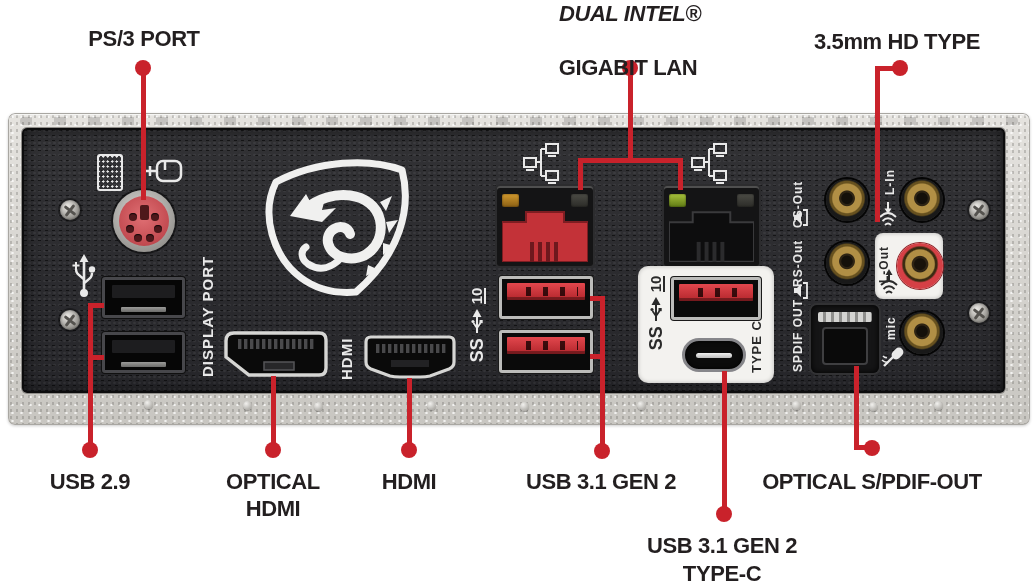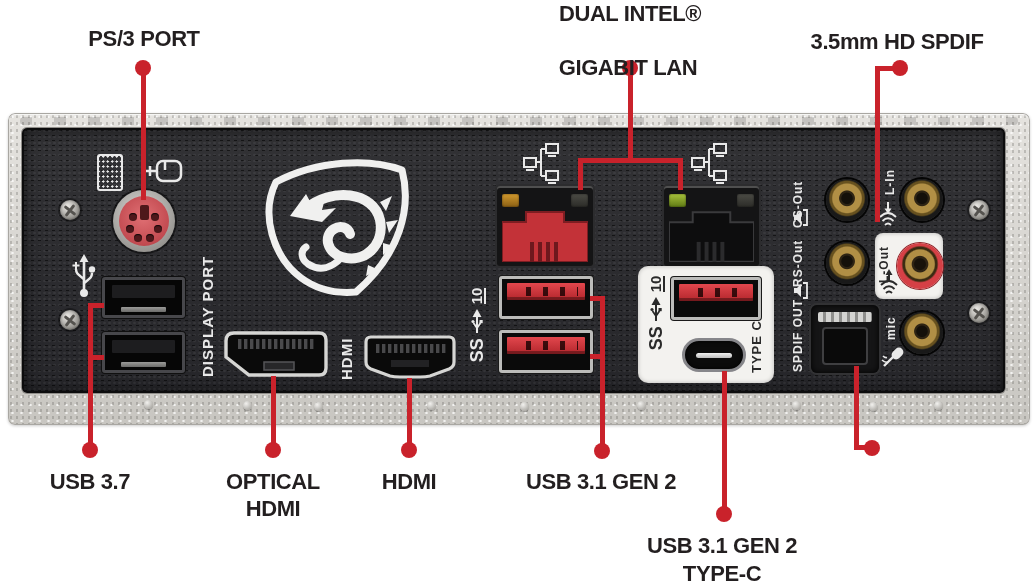--- a/index.html
+++ b/index.html
@@ -344,24 +344,25 @@
   <div class="dot" style="left:630px;top:68px;"></div>
   <div class="dot" style="left:900px;top:68px;"></div>
   <div class="dot" style="left:90px;top:450px;"></div>
   <div class="dot" style="left:273px;top:450px;"></div>
   <div class="dot" style="left:409px;top:450px;"></div>
   <div class="dot" style="left:602px;top:451px;"></div>
   <div class="dot" style="left:724px;top:514px;"></div>
   <div class="dot" style="left:872px;top:448px;"></div>
 
   <div class="lbl" style="left:144px;top:26px;">PS/3 PORT</div>
-  <div class="lbl" style="left:630px;top:1px;">DUAL INTEL®</div>
+  <div class="lbl" style="left:630px;top:1px;font-style:italic;">DUAL INTEL®</div>
   <div class="lbl" style="left:628px;top:27px;margin-top:28px;">GIGABIT LAN</div>
-  <div class="lbl" style="left:897px;top:29px;">3.5mm HD SPDIF</div>
-  <div class="lbl" style="left:90px;top:469px;">USB 3.7</div>
+  <div class="lbl" style="left:897px;top:29px;">3.5mm HD TYPE</div>
+  <div class="lbl" style="left:90px;top:469px;">USB 2.9</div>
   <div class="lbl" style="left:273px;top:469px;">OPTICAL</div>
   <div class="lbl" style="left:273px;top:496px;">HDMI</div>
   <div class="lbl" style="left:409px;top:469px;">HDMI</div>
   <div class="lbl" style="left:601px;top:469px;">USB 3.1 GEN 2</div>
+  <div class="lbl" style="left:872px;top:469px;">OPTICAL S/PDIF-OUT</div>
   <div class="lbl" style="left:722px;top:533px;">USB 3.1 GEN 2</div>
   <div class="lbl" style="left:722px;top:561px;">TYPE-C</div>
 
 </div>
 
 </body></html>

